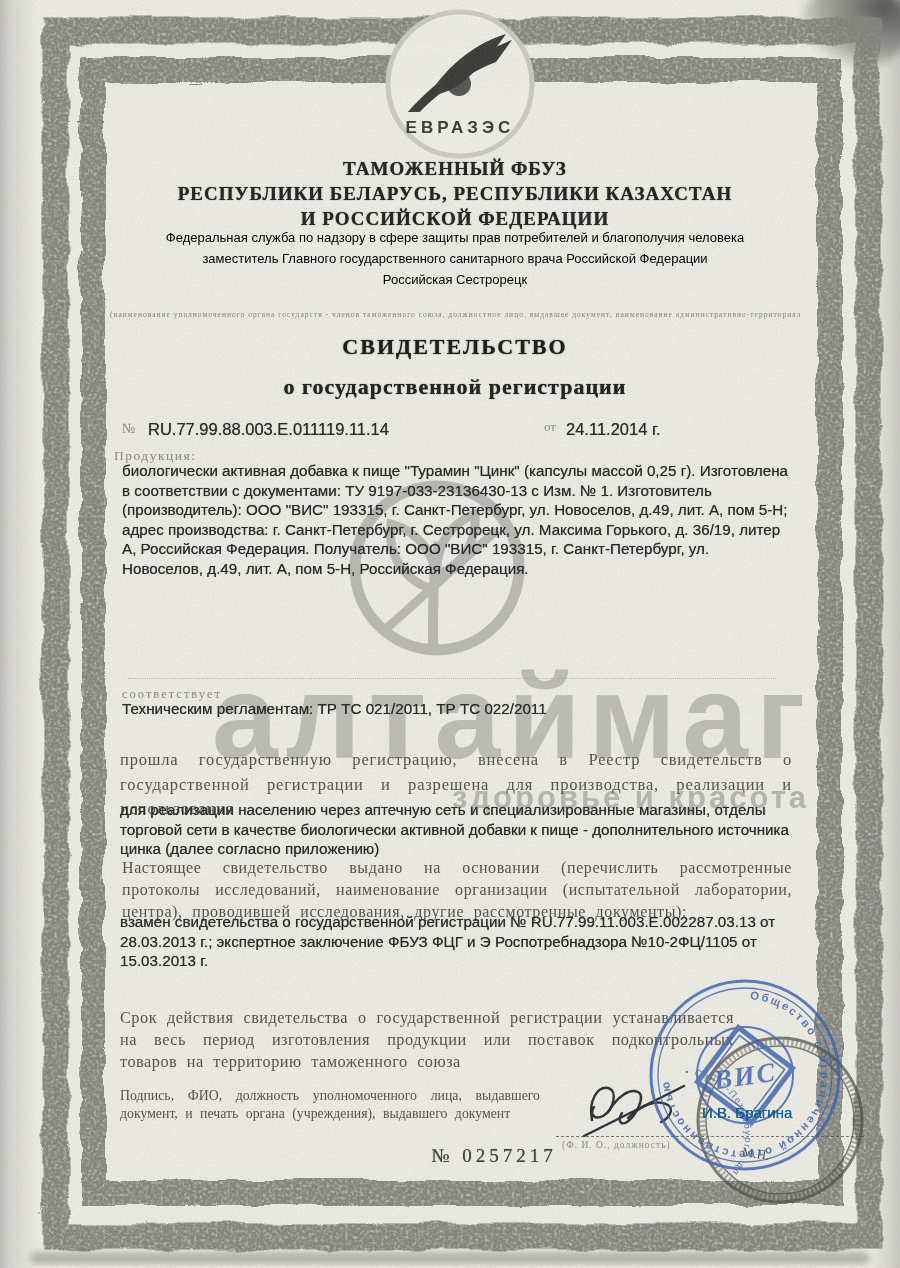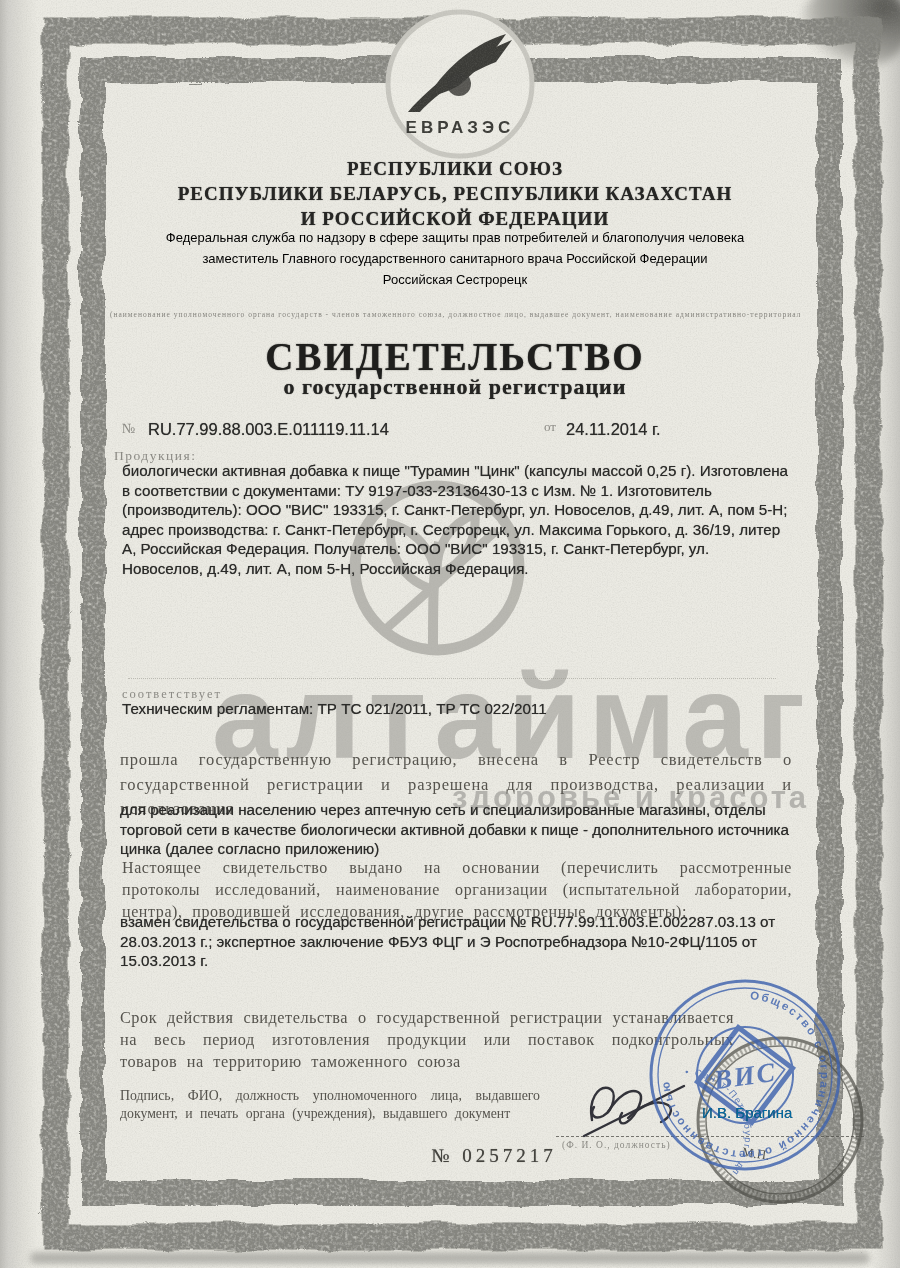--- a/index.html
+++ b/index.html
@@ -24,21 +24,21 @@
      background:radial-gradient(ellipse at 75% 30%,rgba(62,62,58,.85),rgba(95,95,90,.45) 55%,transparent 75%);
      filter:blur(4px);}
   .smudge-bottom{left:30px;top:1252px;width:840px;height:12px;background:#8a8984;opacity:.55;filter:blur(3px);border-radius:6px;}
   .artifact-line{left:128px;top:678px;width:648px;height:0;border-top:1px dotted #9a9990;opacity:.55;}
   .dash-line{border-top:1.5px dashed #4f4e49;opacity:.75;}
   .wm-brand{font-weight:bold;letter-spacing:8px;font-size:118px;color:rgba(141,140,136,.5);line-height:1;text-align:center;}
   .wm-tagline{font-size:31px;letter-spacing:3px;color:rgba(148,147,143,.62);font-weight:bold;}
   .hdr1{font-weight:bold;font-size:19px;letter-spacing:1px;color:#262624;text-shadow:0 0 1px rgba(30,30,28,.8);}
   .hdr-sans{font-size:13px;color:#000000;}
   .fineprint{font-size:7.5px;color:#84837d;filter:blur(.7px);letter-spacing:1px;white-space:nowrap;}
-  .title-main{font-weight:bold;font-size:39px;letter-spacing:2px;color:#1f1f1d;text-shadow:0 0 1.2px rgba(25,25,23,.85);}
+  .title-main{font-weight:bold;font-size:22px;letter-spacing:2px;color:#1f1f1d;text-shadow:0 0 1.2px rgba(25,25,23,.85);}
   .title-sub{font-weight:bold;font-size:22px;letter-spacing:1px;color:#242422;text-shadow:0 0 1px rgba(25,25,23,.8);}
   .body15{font-size:15.2px;line-height:19.6px;}
 </style>
 </head>
 <body>
 
 <div id="page">
 
   <div class="abs z0 edge-left"></div>
   <div class="abs z0 edge-right"></div>
@@ -85,21 +85,21 @@
     <g>
       <circle cx="460" cy="84" r="72" fill="#eeede6" stroke="#c9c8c1" stroke-width="5" opacity="0.98"></circle>
       <path d="M408,112 C432,84 468,58 512,40 L496,62 C466,74 436,94 420,112 Z" fill="#3b3b37"></path>
       <path d="M428,96 C448,64 478,42 506,34 C494,52 476,72 458,86 C448,92 436,95 428,96 Z" fill="#3b3b37"></path>
       <circle cx="459" cy="84" r="12" fill="#3b3b37" opacity=".85"></circle>
       <text x="460" y="133" text-anchor="middle" font-family="Liberation Sans, sans-serif" font-size="17" font-weight="bold" letter-spacing="4" fill="#3a3a36">ЕВРАЗЭС</text>
     </g>
     <rect x="0" y="0" width="900" height="1268" filter="url(#paper)" opacity="0.5"></rect>
   </svg>
 
-  <div class="abs z4 center serif hdr1" style="left:100px;top:158px;width:710px;">РЕСПУБЛИКИ СОЮЗ</div>
+  <div class="abs z4 center serif hdr1" style="left:100px;top:158px;width:710px;">ТАМОЖЕННЫЙ ФБУЗ</div>
   <div class="abs z4 center serif hdr1" style="left:100px;top:183px;width:710px;">РЕСПУБЛИКИ БЕЛАРУСЬ, РЕСПУБЛИКИ КАЗАХСТАН</div>
   <div class="abs z4 center serif hdr1" style="left:100px;top:208px;width:710px;">И РОССИЙСКОЙ ФЕДЕРАЦИИ</div>
   <div class="abs z4 center sans hdr-sans" style="left:90px;top:230px;width:730px;">Федеральная служба по надзору в сфере защиты прав потребителей и благополучия человека</div>
   <div class="abs z4 center sans hdr-sans" style="left:90px;top:251px;width:730px;">заместитель Главного государственного санитарного врача Российской Федерации</div>
   <div class="abs z4 center sans hdr-sans" style="left:90px;top:272px;width:730px;">Российская Сестрорецк</div>
   <div class="abs z4 center serif fineprint" style="left:110px;top:310px;width:690px;overflow:hidden;">(наименование уполномоченного органа государств - членов таможенного союза, должностное лицо, выдавшее документ, наименование административно-территориального образования)</div>
 
   <div class="abs z4 center serif title-main" style="left:105px;top:334px;width:700px;">СВИДЕТЕЛЬСТВО</div>
   <div class="abs z4 center serif title-sub" style="left:105px;top:374px;width:700px;text-align:center;">о государственной регистрации</div>
 

